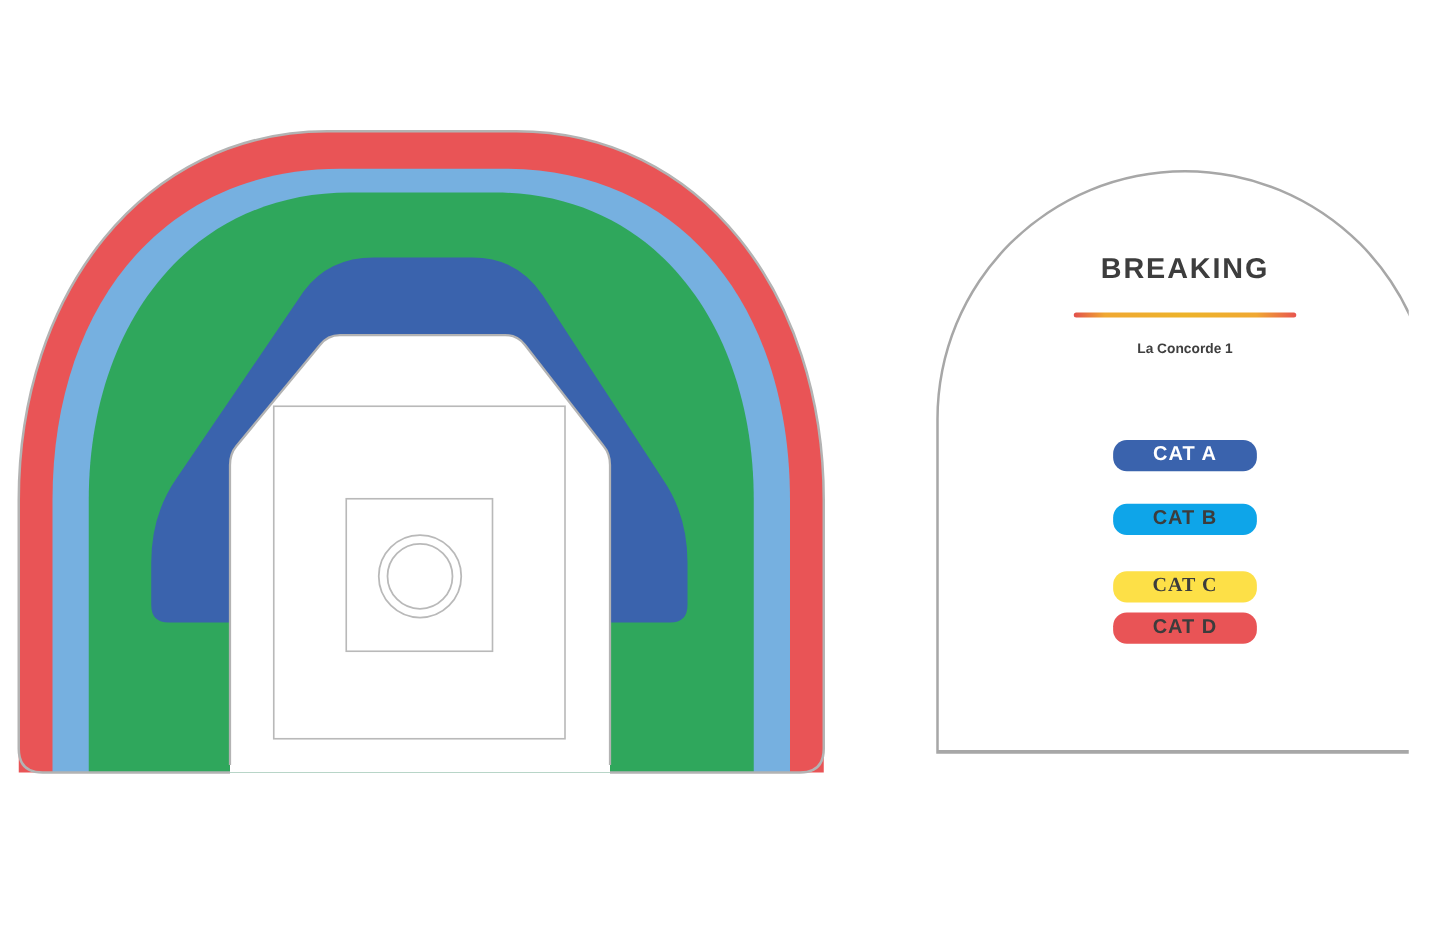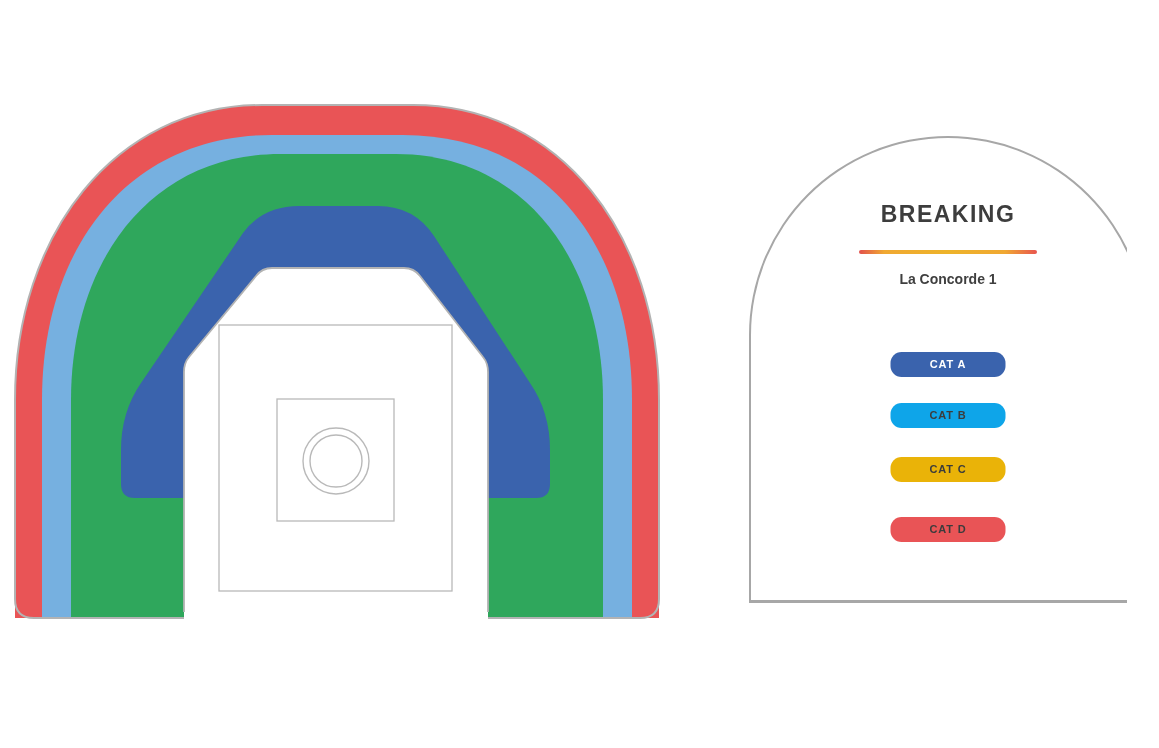--- a/index.html
+++ b/index.html
@@ -24,33 +24,33 @@
     position:absolute; top:63px; left:0; width:100%; text-align:center;
     font-size:23px; font-weight:bold; letter-spacing:1.5px; color:#3d3d3d;
   }
   .panel-divider {
     position:absolute; top:112px; left:50%; transform:translateX(-50%);
     width:178px; height:3.5px; border-radius:2px;
     background:linear-gradient(90deg,#e2504c 0%, #f0a832 14%, #edb32a 50%, #f0a832 82%, #e8554f 100%);
   }
   .panel-venue {
     position:absolute; top:132px; left:0; width:100%; text-align:center;
-    font-size:14px; line-height:18px; font-weight:bold; color:#3f3f3f;
+    font-size:11px; line-height:18px; font-weight:bold; color:#3f3f3f;
   }
   .cat-btn {
     position:absolute; left:50%; transform:translateX(-50%);
     width:115px; height:24.5px; border-radius:11px;
     display:flex; align-items:center; justify-content:center;
-    font-size:11px; font-weight:bold; letter-spacing:0.8px;
+    font-size:16px; font-weight:bold; letter-spacing:0.8px;
     cursor:pointer; box-sizing:border-box;
   }
   .cat-btn-a { top:214px; }
   .cat-btn-b { top:265px; }
   .cat-btn-c { top:319px; }
-  .cat-btn-d { top:379px; }
+  .cat-btn-d { top:352px; }
 </style>
 </head>
 <body>
 
 <div class="page">
 
   <svg class="arena-svg" width="690" height="660" viewBox="0 0 690 660">
 
     <path d="M 15 618 L 15 400 C 15 235 115 105 262 105 L 413 105 C 560 105 659 235 659 400 L 659 618 Z" fill="#e95456"></path>
 
@@ -82,18 +82,18 @@
     <div class="panel-divider"></div>
 
     <div class="panel-venue">
       <div>La Concorde 1</div>
     </div>
 
     <div class="cat-btn cat-btn-a" style="background-color: rgb(58, 99, 173); color: rgb(255, 255, 255);">CAT A</div>
 
     <div class="cat-btn cat-btn-b" style="background-color: #0ea5e9; color: rgb(60, 60, 60);">CAT B</div>
 
-    <div class="cat-btn cat-btn-c" style="background-color: #eab308; color: rgb(60, 60, 60);">CAT C</div>
+    <div class="cat-btn cat-btn-c" style="background-color: #fde047; color: rgb(60, 60, 60); font-family: Liberation Serif, serif;">CAT C</div>
 
     <div class="cat-btn cat-btn-d" style="background-color: rgb(233, 84, 86); color: rgb(60, 60, 60);">CAT D</div>
   </div>
 
 </div>
 
 </body></html>

